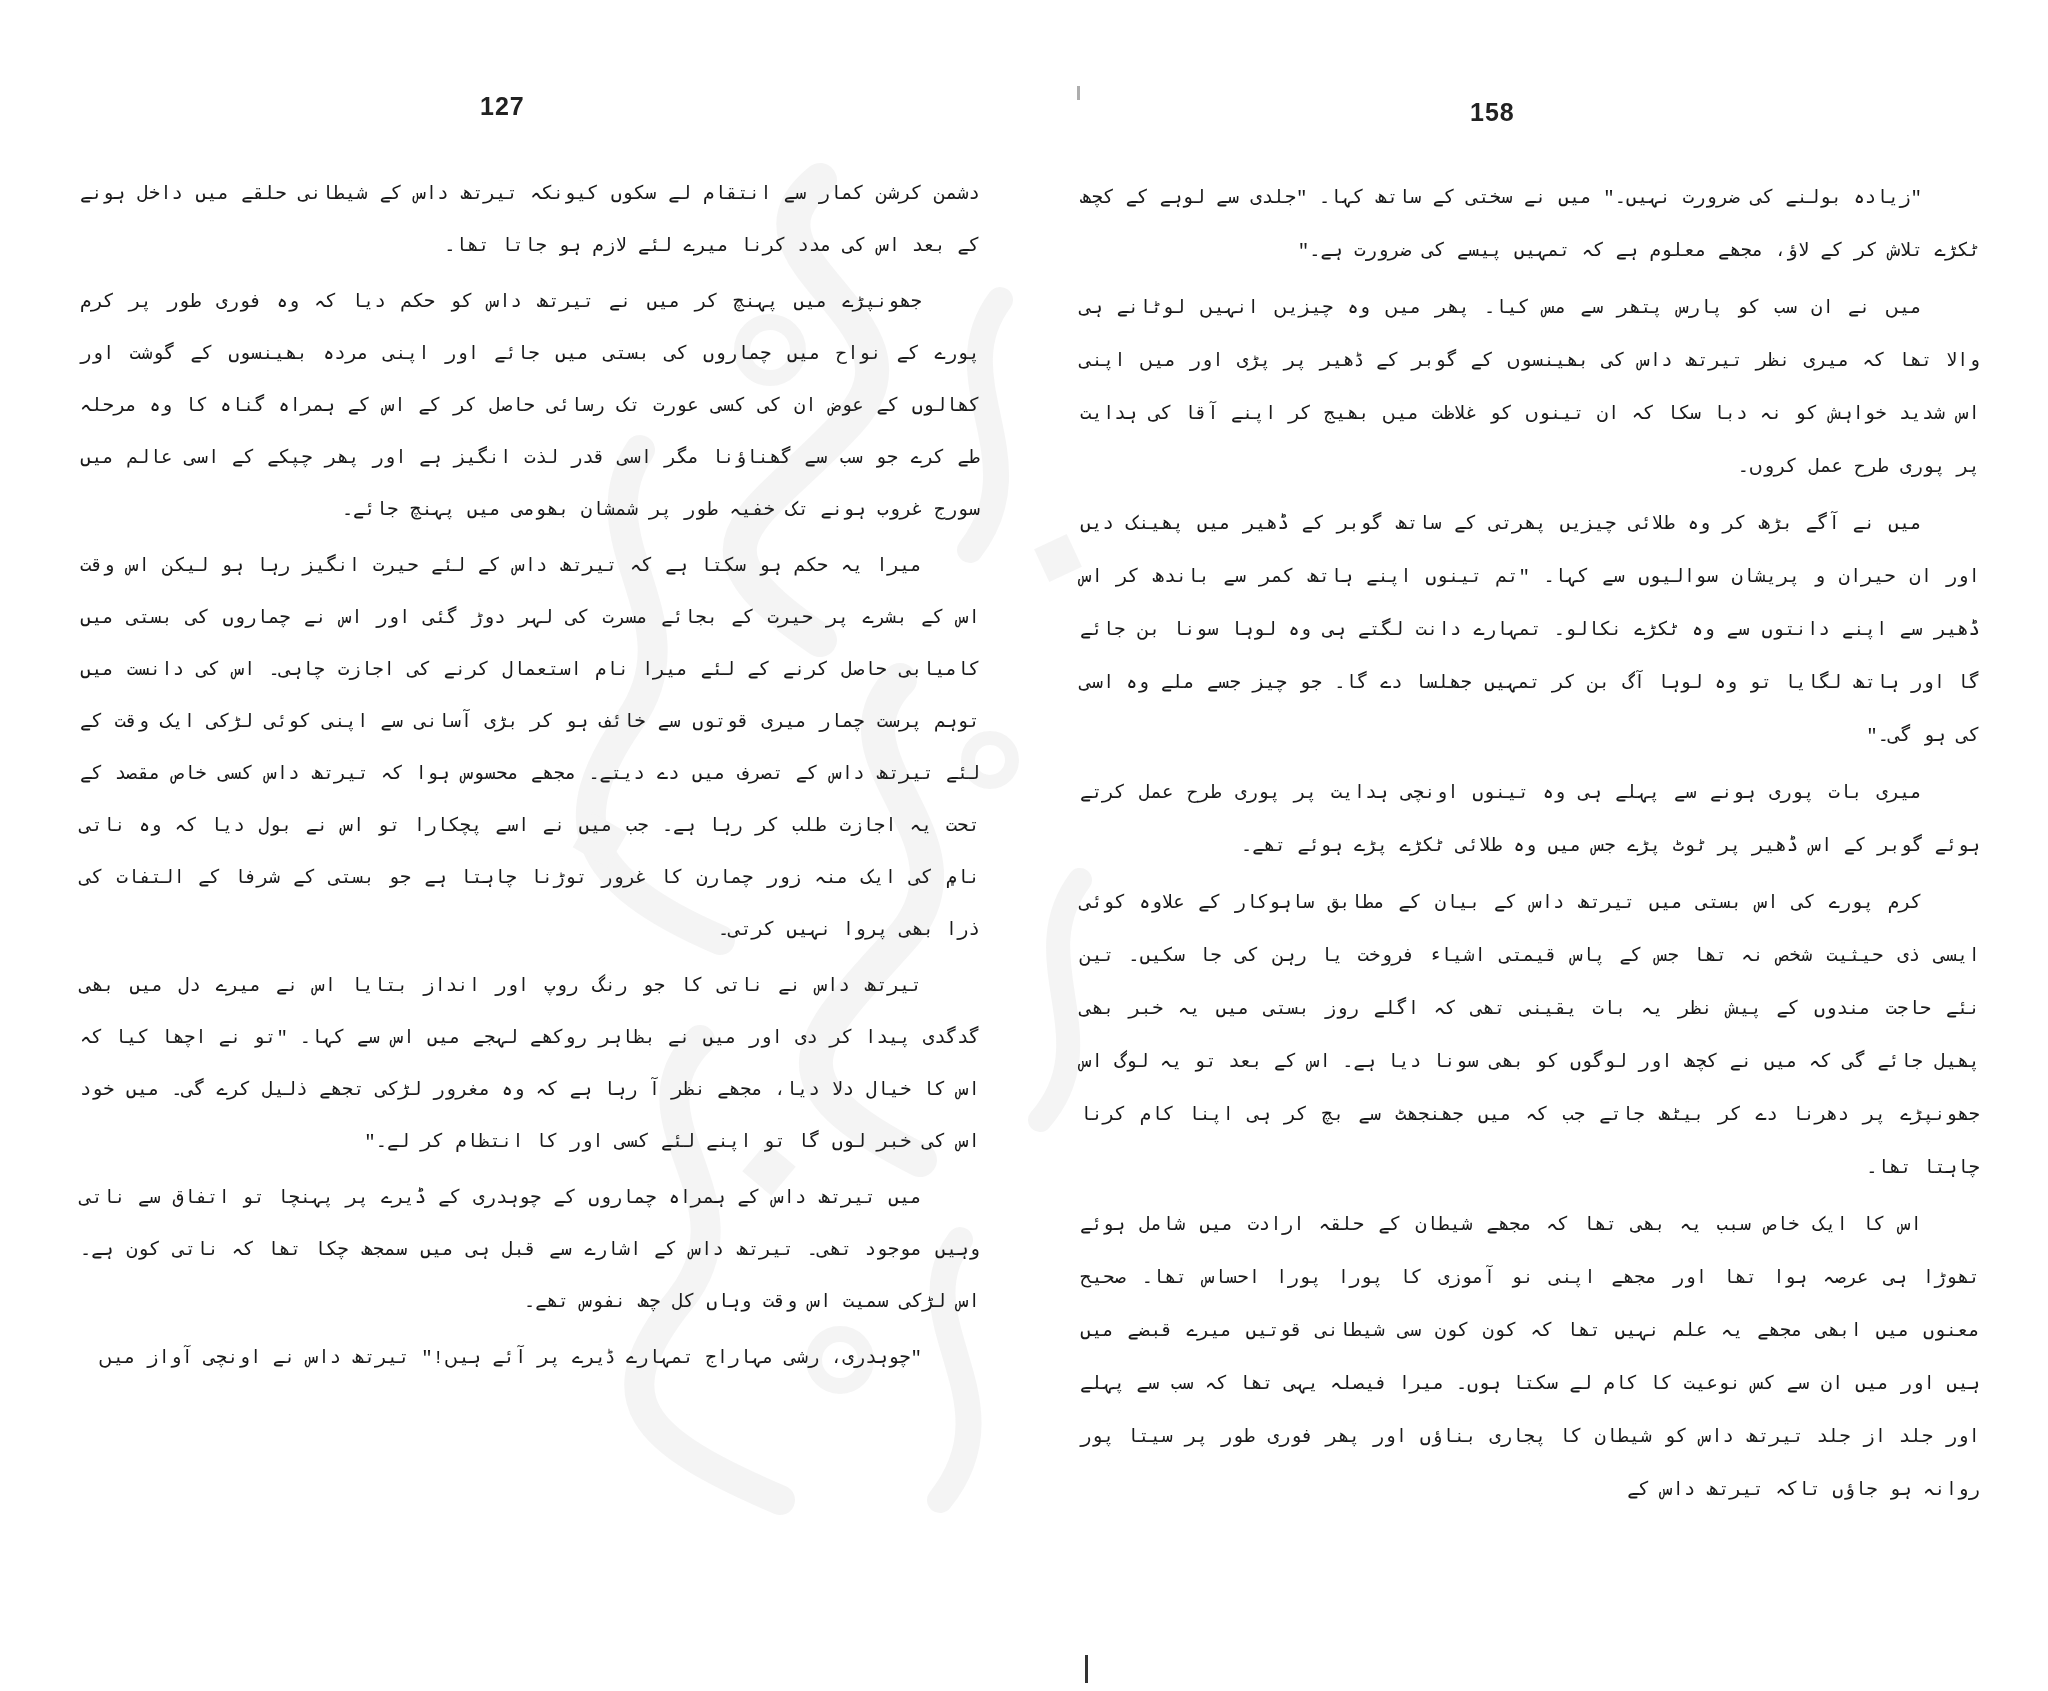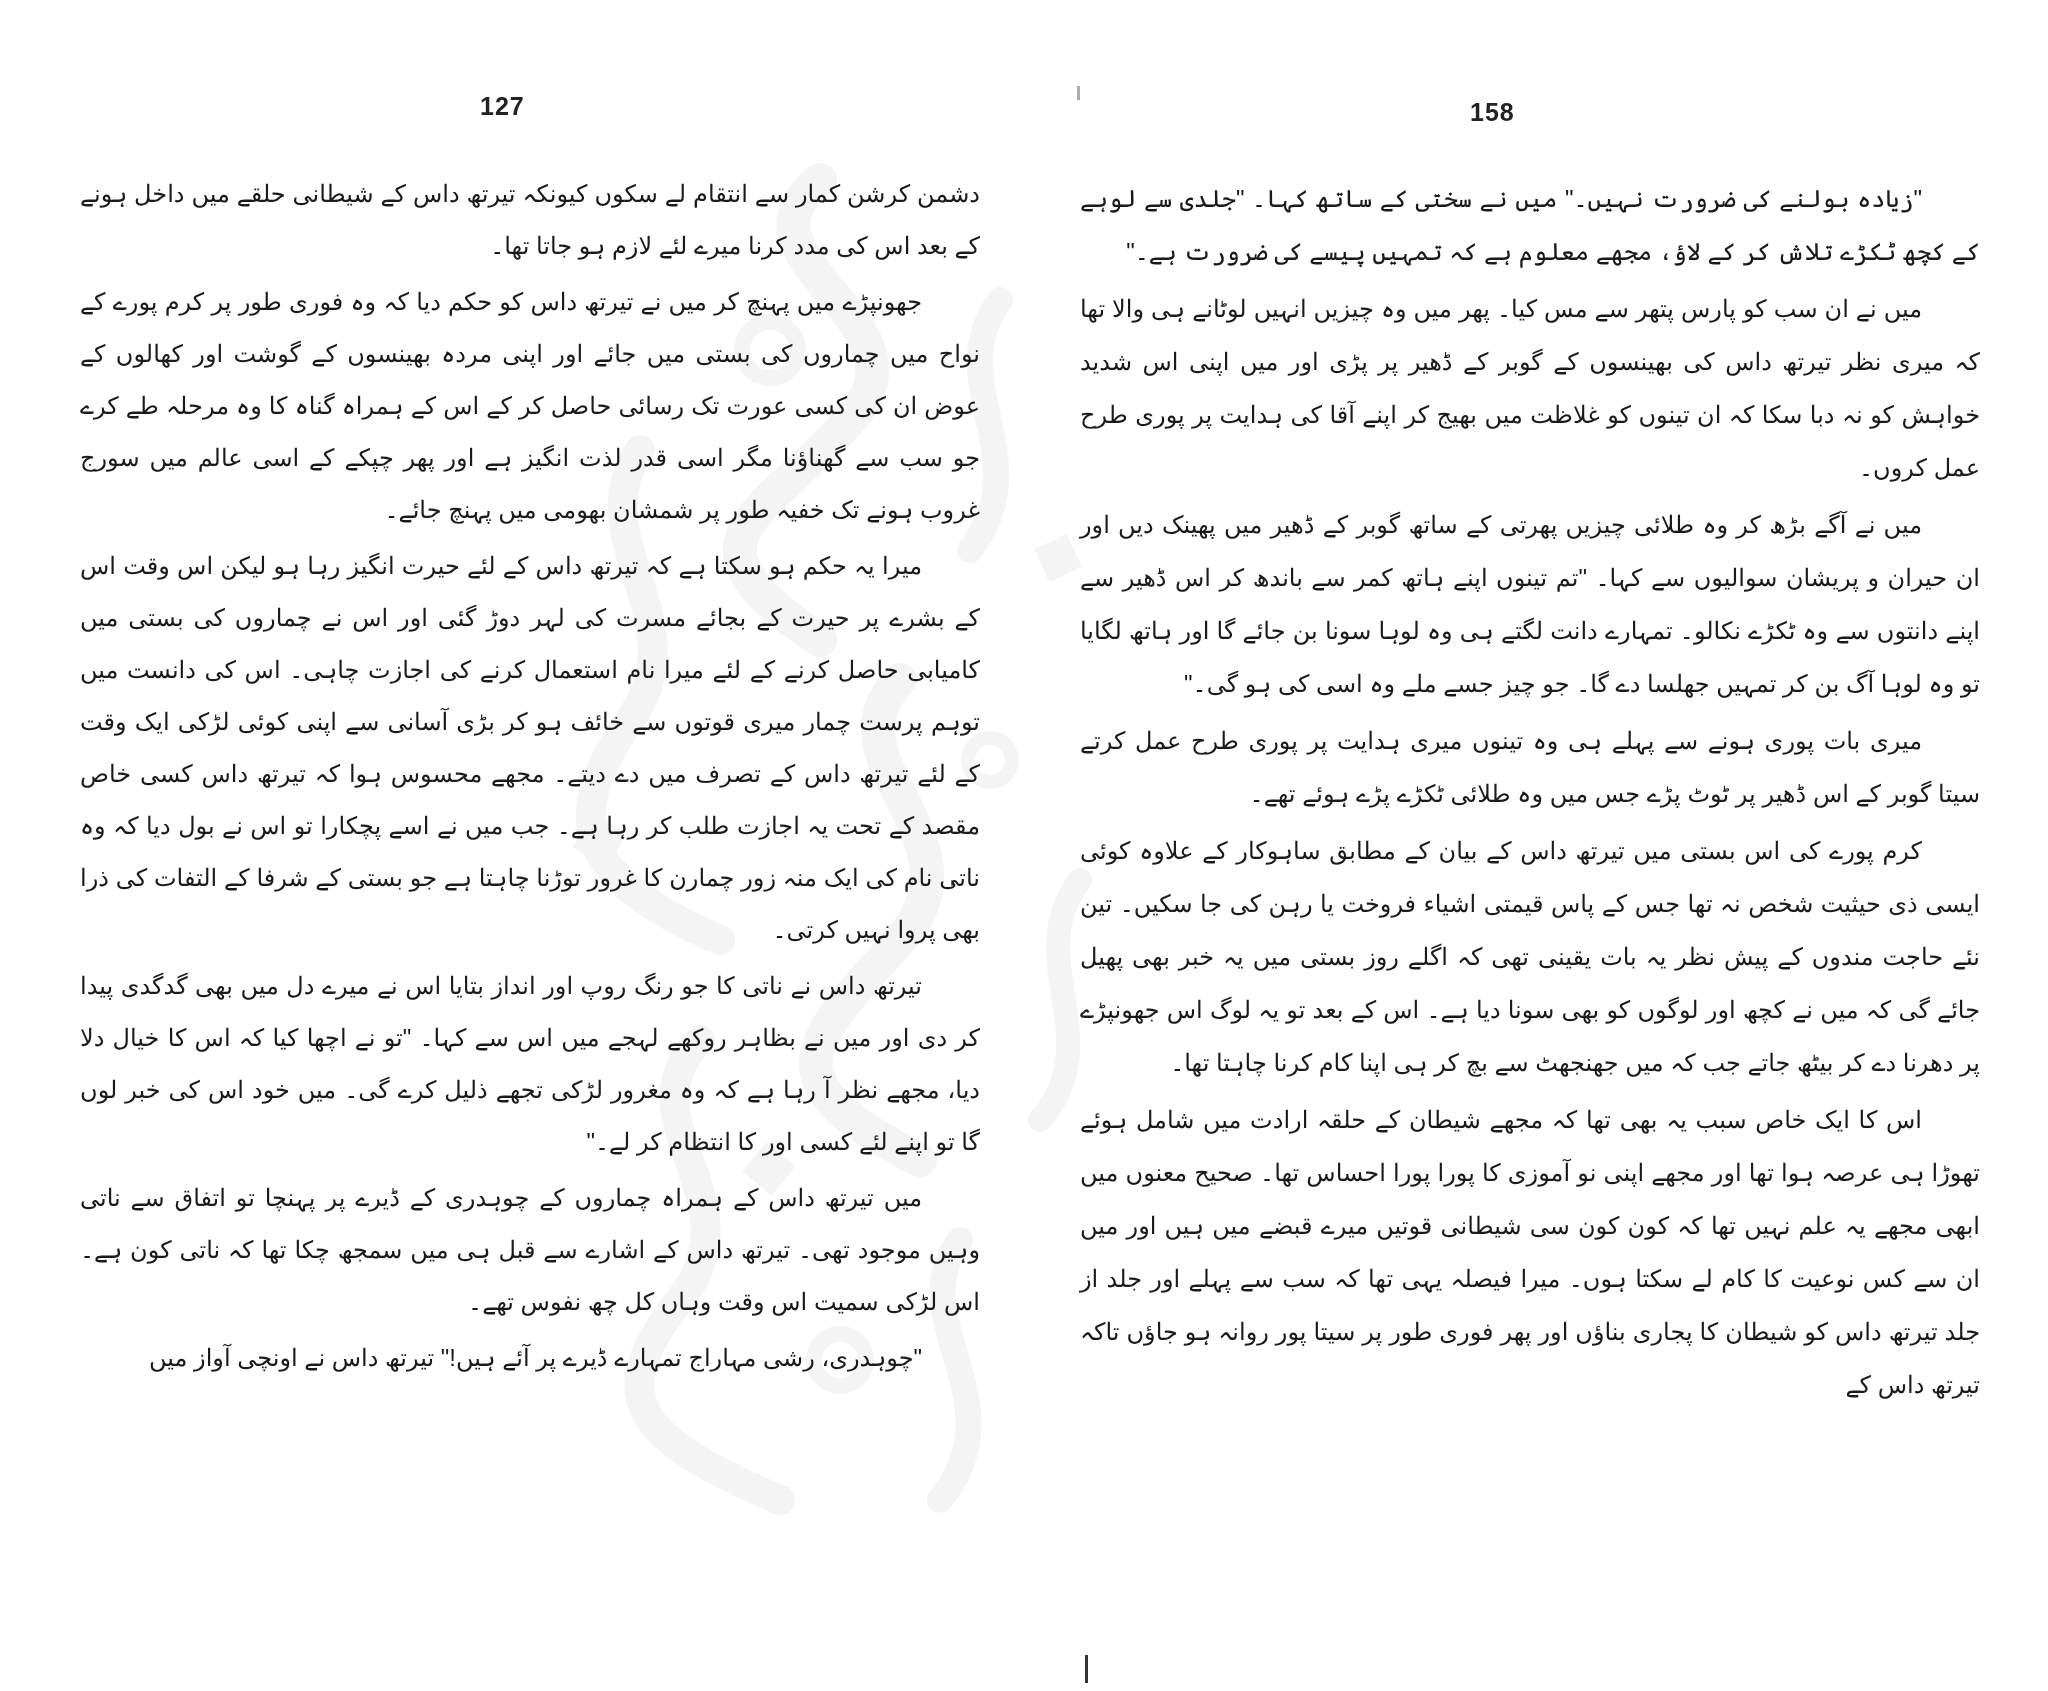--- a/index.html
+++ b/index.html
@@ -19,21 +19,21 @@
   .page-right { left: 1080px; width: 900px; }
   .page-number {
     position: absolute; top: 92px; font-family: "Liberation Sans", sans-serif;
     font-weight: bold; font-size: 25px; letter-spacing: 1px; color: #222;
   }
   .page-left .page-number { left: 400px; }
   .page-right .page-number { left: 390px; top: 98px; }
   .text-block {
     position: absolute; top: 168px; left: 0; width: 900px;
     direction: rtl; text-align: justify; text-align-last: right;
-    font-family: Liberation Sans, sans-serif; font-size: 24px; line-height: 52px;
+    font-family: Liberation Mono, monospace; font-size: 19px; line-height: 52px;
   }
   .page-right .text-block { top: 172px; line-height: 53px; }
   .para { margin: 0 0 4px 0; text-indent: 58px; }
   .para.first { text-indent: 0; }
   .gutter-mark {
     position: absolute; left: 1077px; top: 86px; width: 3px; height: 14px;
     background: #777; opacity: 0.6;
   }
   .stray-mark {
     position: absolute; left: 951px; top: 880px; width: 3px; height: 6px; background: #888;
@@ -82,19 +82,19 @@
       <p class="para">"چوہدری، رشی مہاراج تمہارے ڈیرے پر آئے ہیں!" تیرتھ داس نے اونچی آواز میں</p>
     </div>
   </section>
 
   <section class="page page-right">
     <div class="page-number">158</div>
     <div class="text-block">
       <p class="para">"زیادہ بولنے کی ضرورت نہیں۔" میں نے سختی کے ساتھ کہا۔ "جلدی سے لوہے کے کچھ ٹکڑے تلاش کر کے لاؤ، مجھے معلوم ہے کہ تمہیں پیسے کی ضرورت ہے۔"</p>
       <p class="para">میں نے ان سب کو پارس پتھر سے مس کیا۔ پھر میں وہ چیزیں انہیں لوٹانے ہی والا تھا کہ میری نظر تیرتھ داس کی بھینسوں کے گوبر کے ڈھیر پر پڑی اور میں اپنی اس شدید خواہش کو نہ دبا سکا کہ ان تینوں کو غلاظت میں بھیج کر اپنے آقا کی ہدایت پر پوری طرح عمل کروں۔</p>
       <p class="para">میں نے آگے بڑھ کر وہ طلائی چیزیں پھرتی کے ساتھ گوبر کے ڈھیر میں پھینک دیں اور ان حیران و پریشان سوالیوں سے کہا۔ "تم تینوں اپنے ہاتھ کمر سے باندھ کر اس ڈھیر سے اپنے دانتوں سے وہ ٹکڑے نکالو۔ تمہارے دانت لگتے ہی وہ لوہا سونا بن جائے گا اور ہاتھ لگایا تو وہ لوہا آگ بن کر تمہیں جھلسا دے گا۔ جو چیز جسے ملے وہ اسی کی ہو گی۔"</p>
-      <p class="para">میری بات پوری ہونے سے پہلے ہی وہ تینوں میری ہدایت پر پوری طرح عمل کرتے سیتا گوبر کے اس ڈھیر پر ٹوٹ پڑے جس میں وہ طلائی ٹکڑے پڑے ہوئے تھے۔</p>
+      <p class="para">میری بات پوری ہونے سے پہلے ہی وہ تینوں اونچی ہدایت پر پوری طرح عمل کرتے ہوئے گوبر کے اس ڈھیر پر ٹوٹ پڑے جس میں وہ طلائی ٹکڑے پڑے ہوئے تھے۔</p>
       <p class="para">کرم پورے کی اس بستی میں تیرتھ داس کے بیان کے مطابق ساہوکار کے علاوہ کوئی ایسی ذی حیثیت شخص نہ تھا جس کے پاس قیمتی اشیاء فروخت یا رہن کی جا سکیں۔ تین نئے حاجت مندوں کے پیش نظر یہ بات یقینی تھی کہ اگلے روز بستی میں یہ خبر بھی پھیل جائے گی کہ میں نے کچھ اور لوگوں کو بھی سونا دیا ہے۔ اس کے بعد تو یہ لوگ اس جھونپڑے پر دھرنا دے کر بیٹھ جاتے جب کہ میں جھنجھٹ سے بچ کر ہی اپنا کام کرنا چاہتا تھا۔</p>
       <p class="para">اس کا ایک خاص سبب یہ بھی تھا کہ مجھے شیطان کے حلقہ ارادت میں شامل ہوئے تھوڑا ہی عرصہ ہوا تھا اور مجھے اپنی نو آموزی کا پورا پورا احساس تھا۔ صحیح معنوں میں ابھی مجھے یہ علم نہیں تھا کہ کون کون سی شیطانی قوتیں میرے قبضے میں ہیں اور میں ان سے کس نوعیت کا کام لے سکتا ہوں۔ میرا فیصلہ یہی تھا کہ سب سے پہلے اور جلد از جلد تیرتھ داس کو شیطان کا پجاری بناؤں اور پھر فوری طور پر سیتا پور روانہ ہو جاؤں تاکہ تیرتھ داس کے</p>
     </div>
   </section>
 
 </div>
 
 </body></html>

